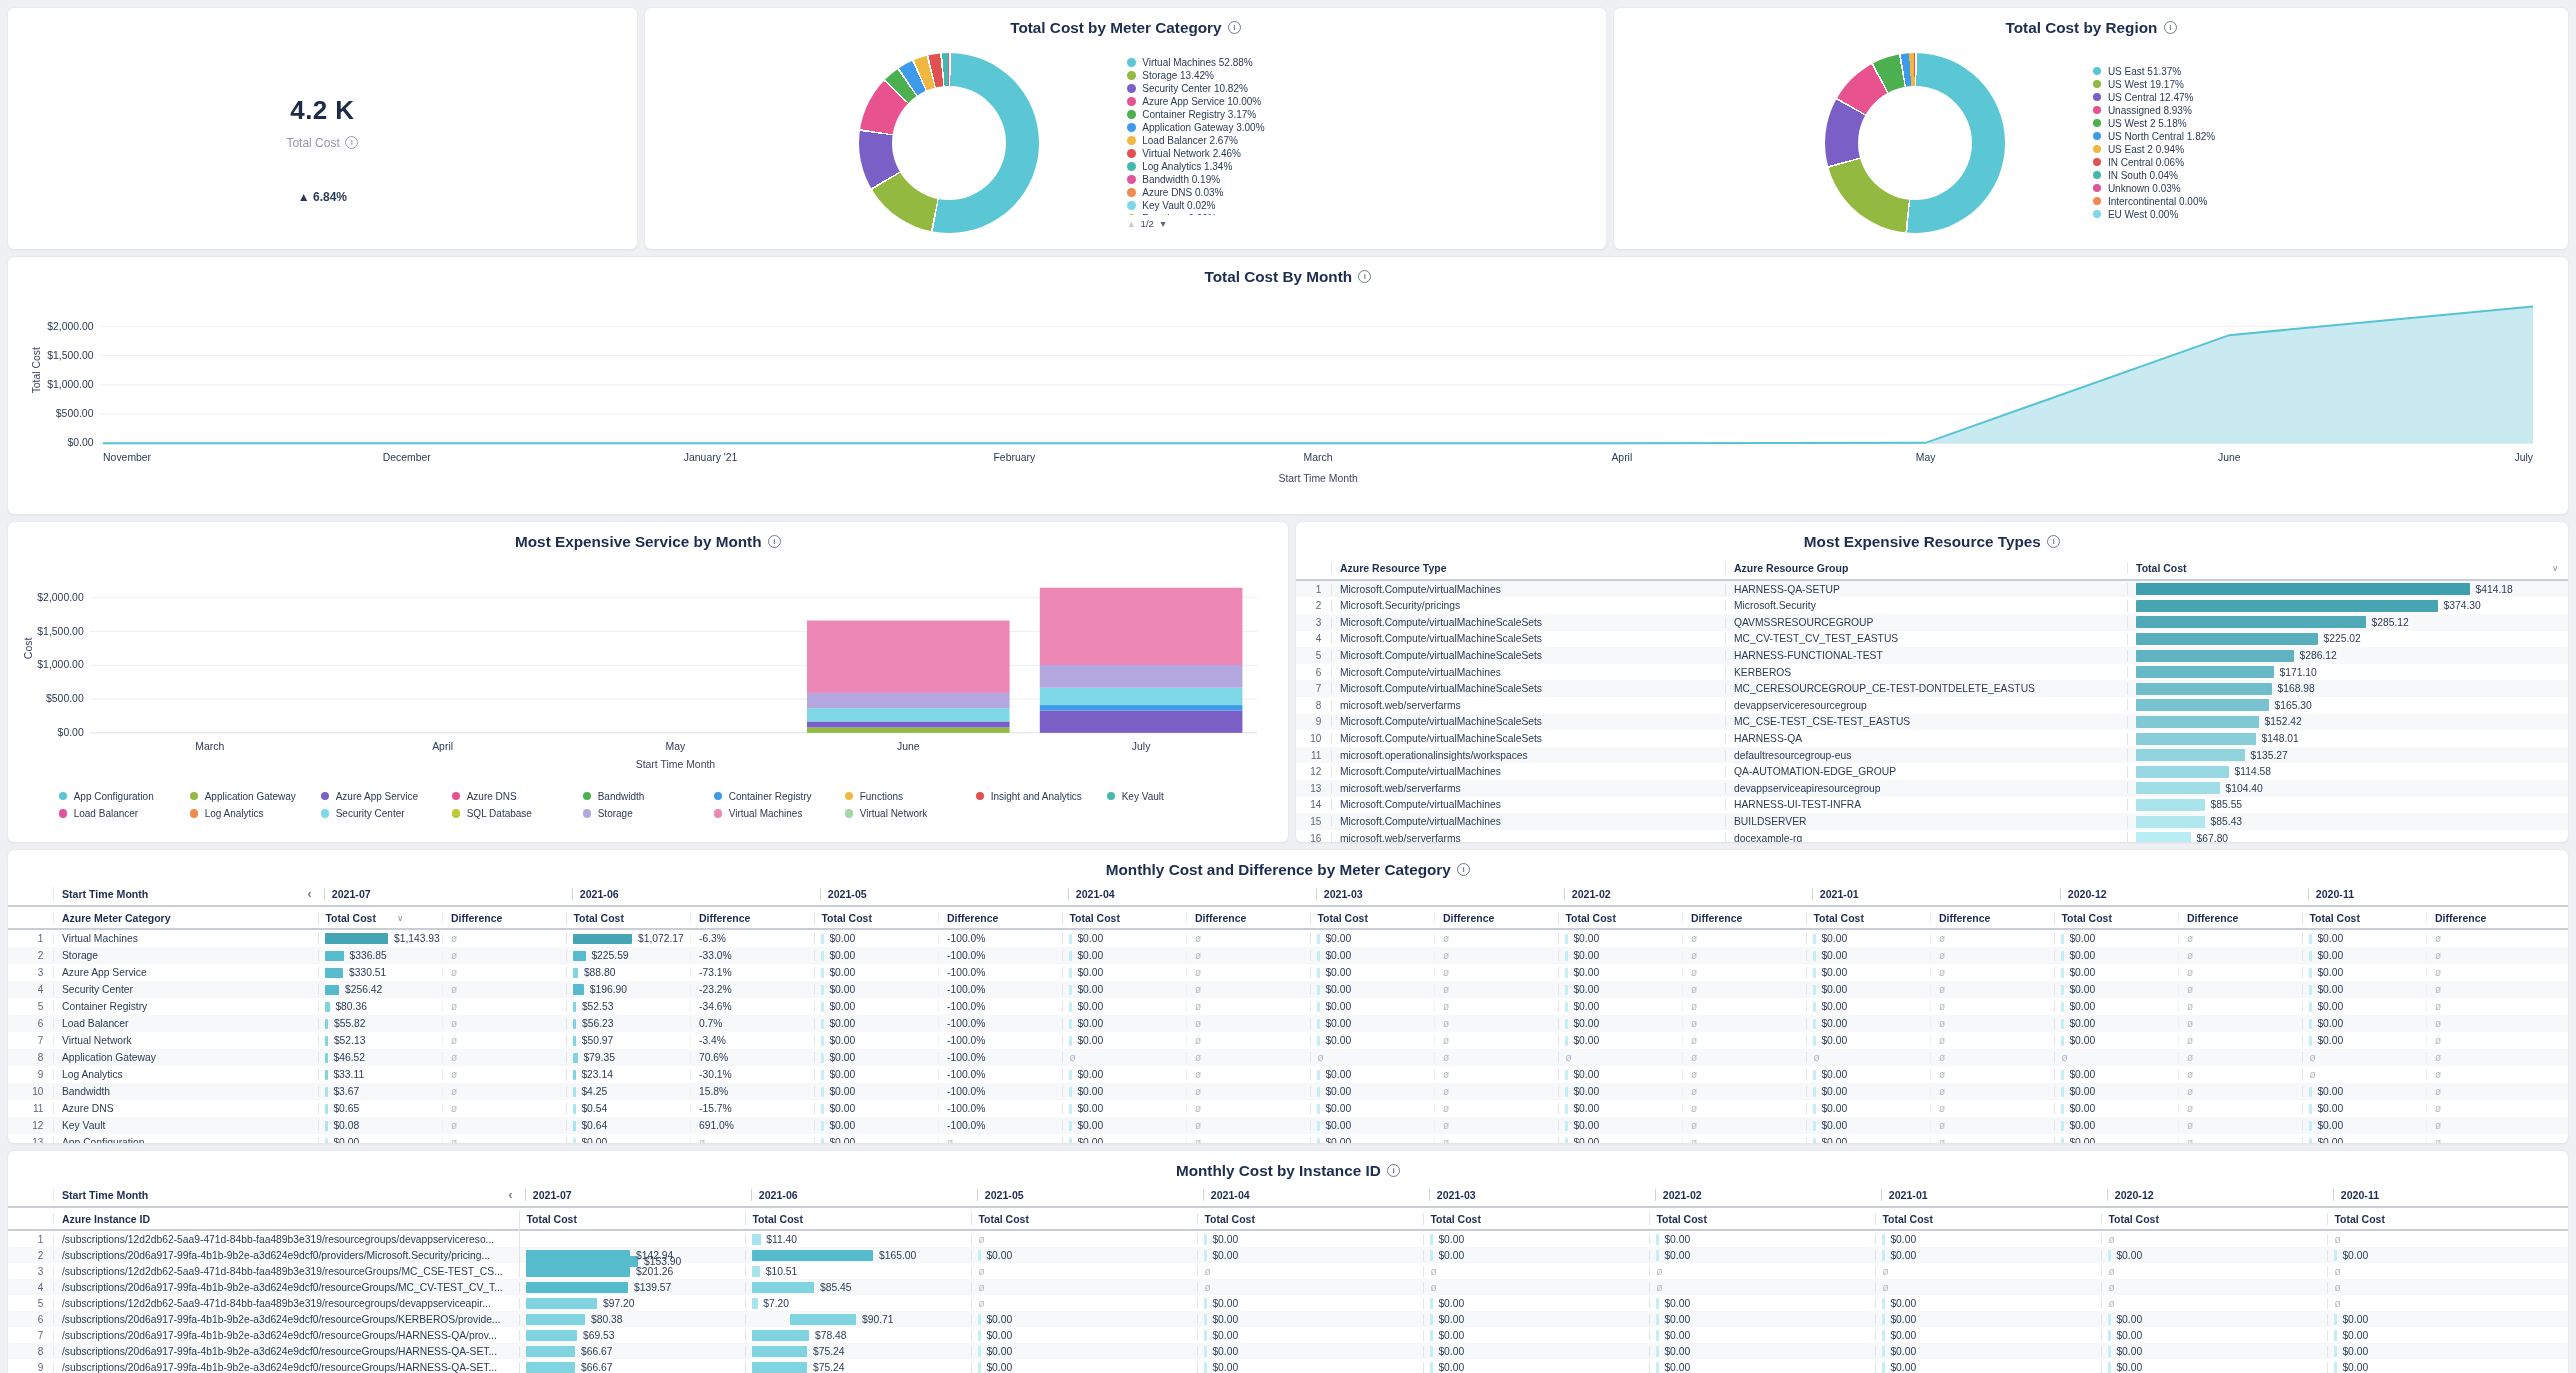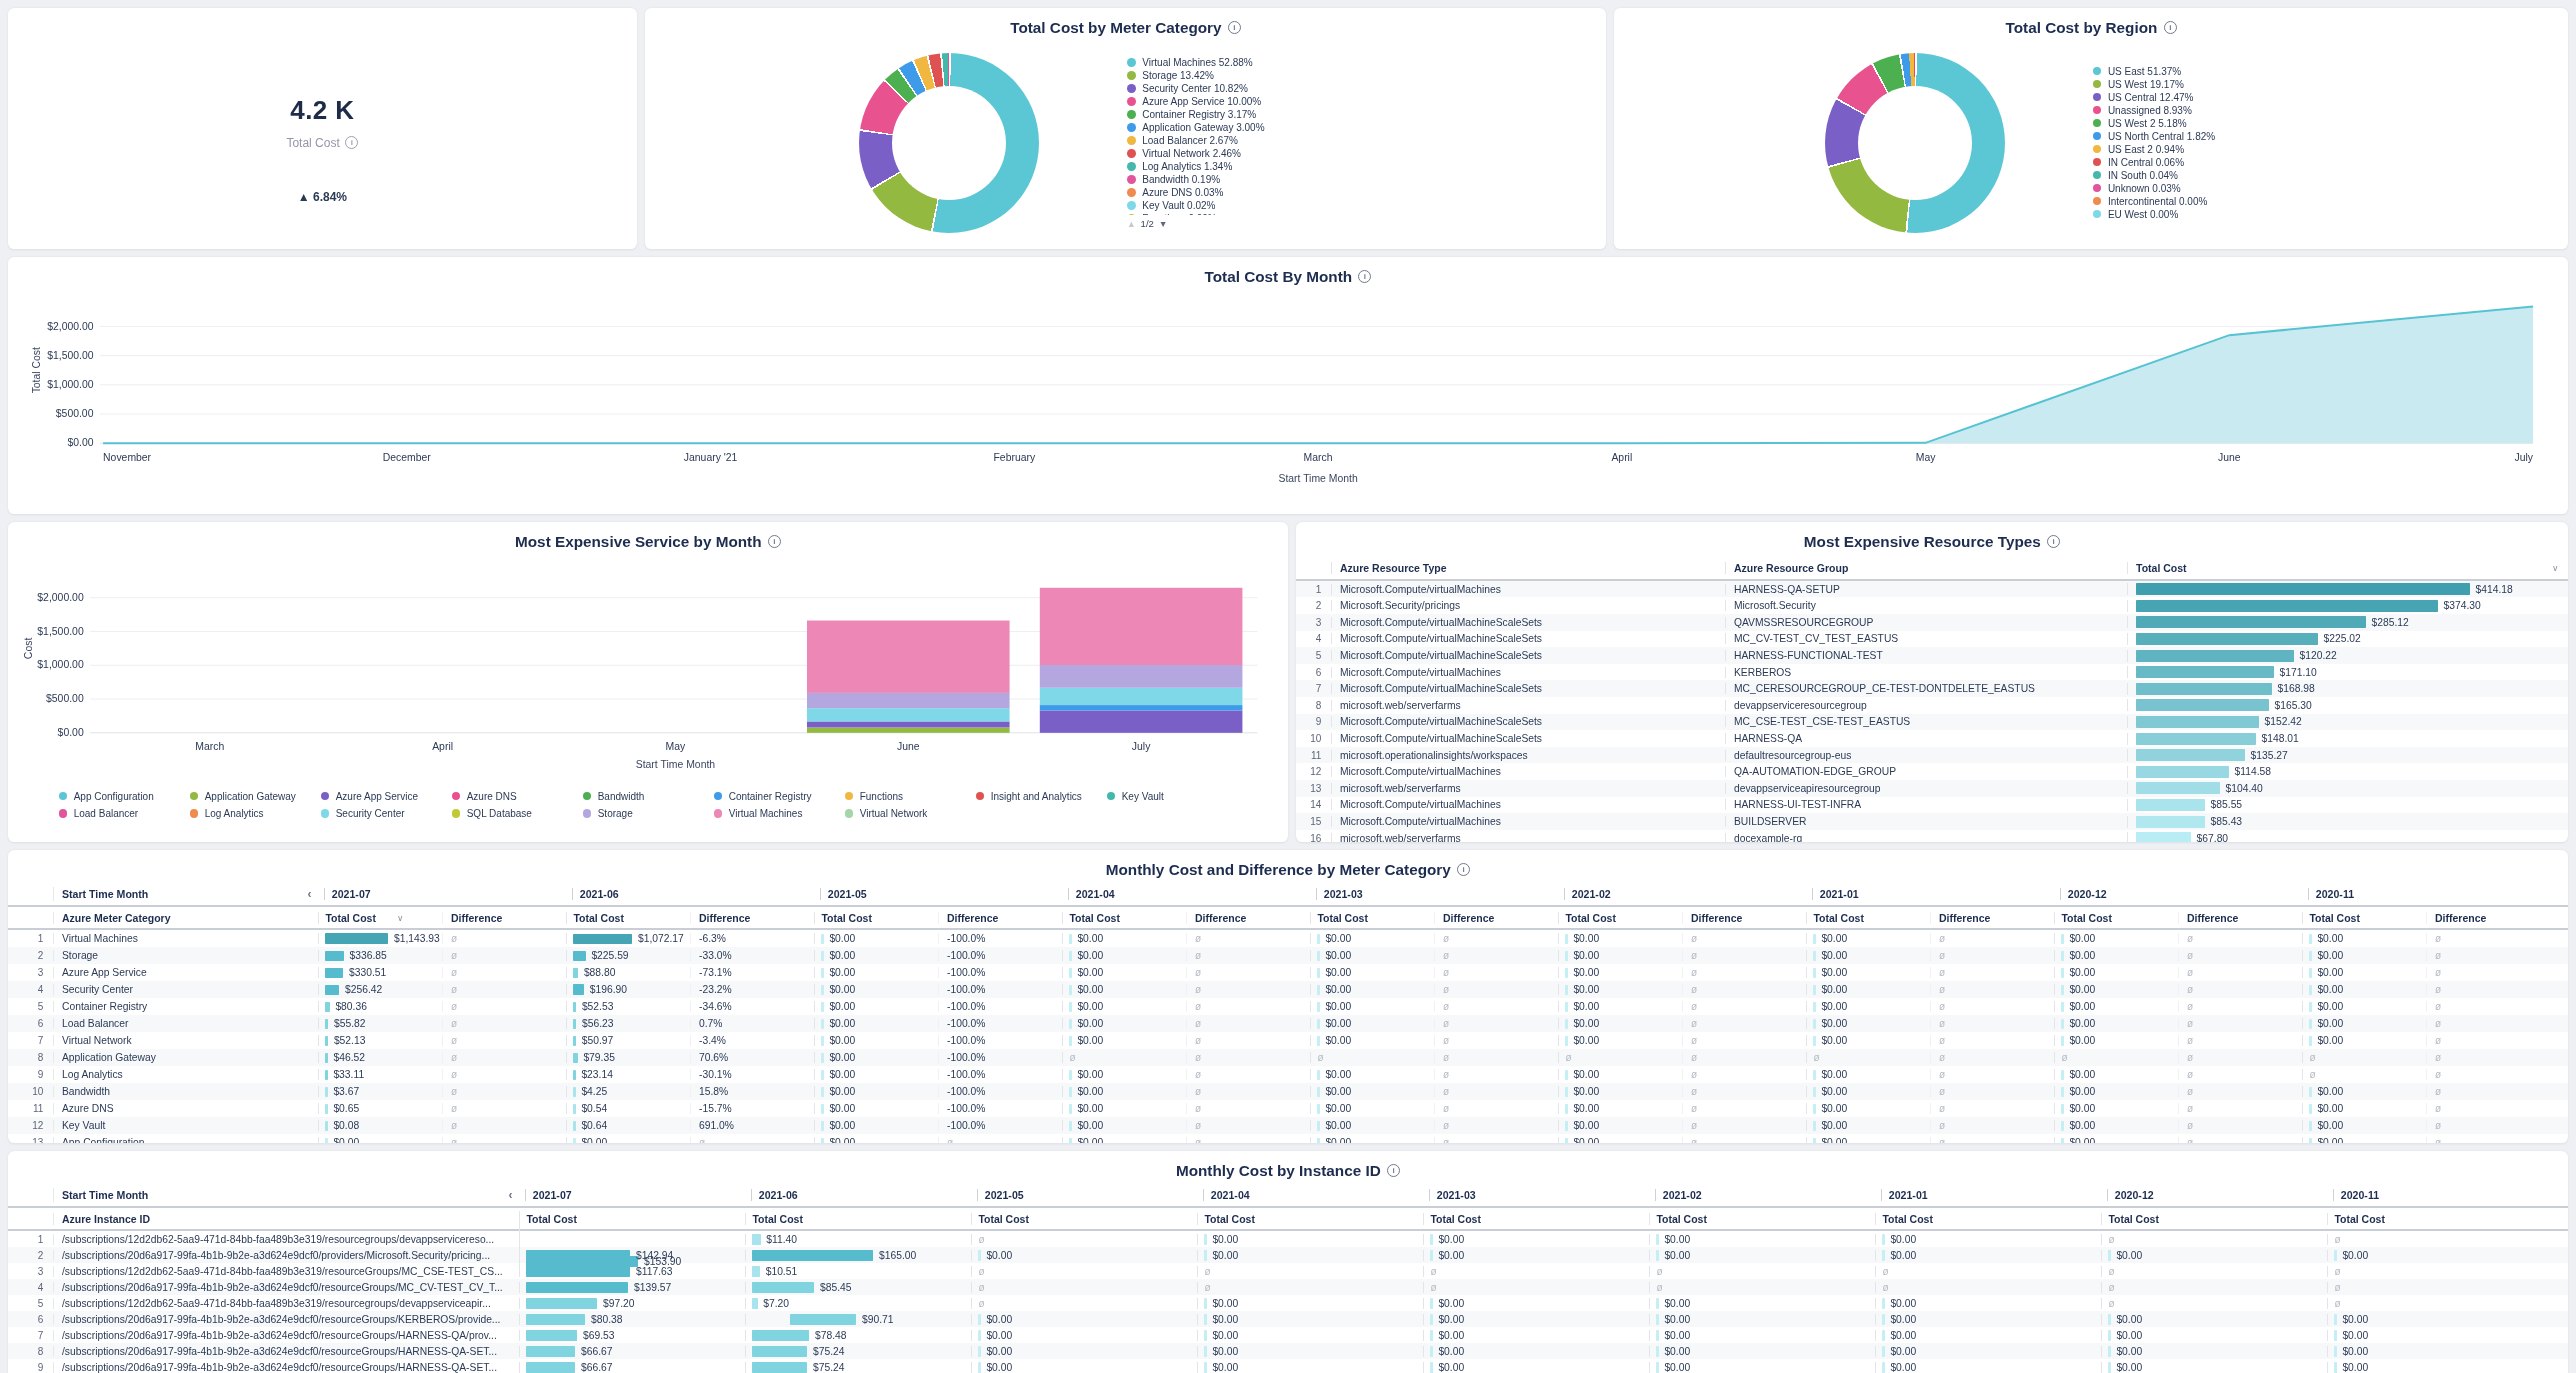--- a/index.html
+++ b/index.html
@@ -423,21 +423,21 @@
         <span class="hbar" style="width:182px;background:rgb(87,175,188)"></span>
         <span class="hbar-label">$225.02</span>
             </div>
           </div>
           <div class="res-row">
             <div class="col-num">5</div>
       <div class="col-type">Microsoft.Compute/virtualMachineScaleSets</div>
       <div class="col-group">HARNESS-FUNCTIONAL-TEST</div>
       <div class="col-cost">
         <span class="hbar" style="width:158px;background:rgb(96,180,193)"></span>
-        <span class="hbar-label">$120.22</span>
+        <span class="hbar-label">$286.12</span>
             </div>
           </div>
           <div class="res-row">
             <div class="col-num">6</div>
       <div class="col-type">Microsoft.Compute/virtualMachines</div>
       <div class="col-group">KERBEROS</div>
       <div class="col-cost">
         <span class="hbar" style="width:138px;background:rgb(104,185,198)"></span>
         <span class="hbar-label">$171.10</span>
             </div>
@@ -1619,21 +1619,21 @@
             </div>
           </div>
           <div class="mt-row" style="height: 16px;">
             <div class="mt-num">3</div>
             <div class="inst-id">
               <span class="inst-id-text">/subscriptions/12d2db62-5aa9-471d-84bb-faa489b3e319/resourceGroups/MC_CSE-TEST_CS...</span>
             </div>
             <div class="it-tc">
               <span style="display: flex; align-items: center;">
                 <span class="vbar" style="width: 104px; background: rgb(86, 188, 205);"></span>
-                <span class="money">$117.63</span>
+                <span class="money">$201.26</span>
               </span>
             </div>
             <div class="it-tc">
               <span style="display: flex; align-items: center;">
                 <span class="vbar" style="width: 7.7px; background: rgb(168, 228, 238);"></span>
                 <span class="money">$10.51</span>
               </span>
             </div>
             <div class="it-tc">
               <span class="nil">ø</span>

